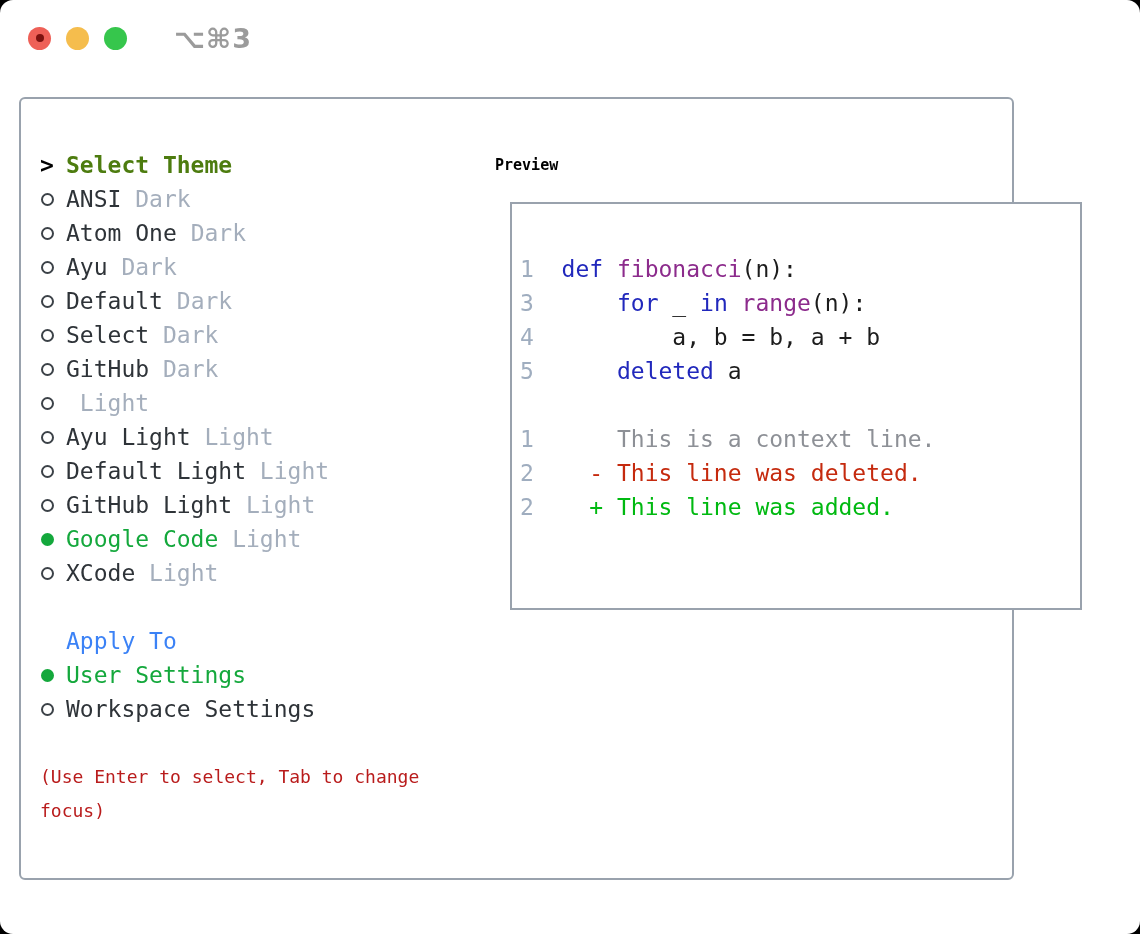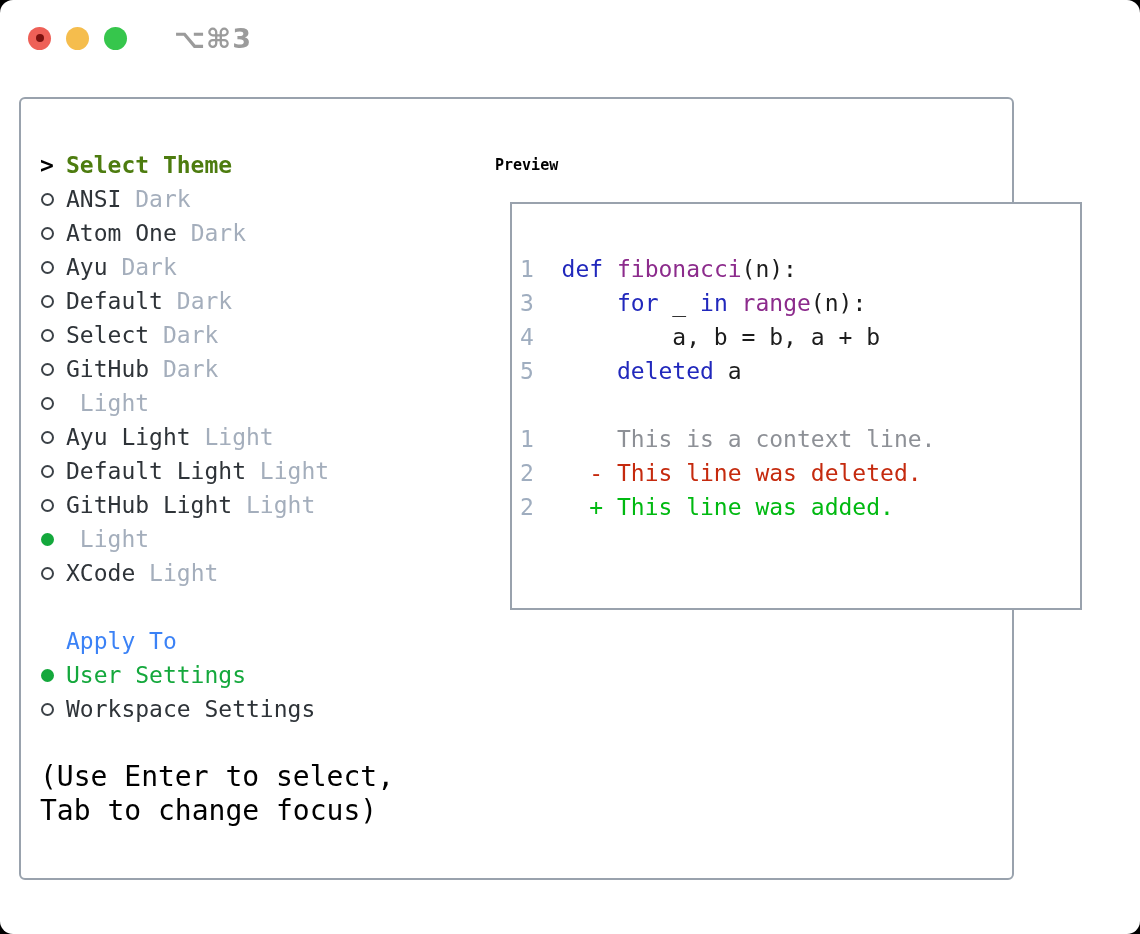--- a/index.html
+++ b/index.html
@@ -52,21 +52,21 @@
     width: 13px; height: 13px; border-radius: 50%;
     border: 2px solid #3c4248; background: transparent; margin-left: 1px;
   }
   .radio.on { border-color: var(--accent_green, #14a83c); background: var(--accent_green, #14a83c); }
   .item .name { color: #2e3338; }
   .item.selected .name { color: var(--accent_green, #14a83c); }
   .item .tag { color: #a4aebc; }
   .apply-header { color: #3b82f6; }
   .hint {
     margin-top: 0; width: 412px; white-space: normal;
-    color: #000000; font-size: 28px; line-height: 34px;
+    color: #b91c1c; font-size: 18px; line-height: 34px;
   }
 
   
   .preview-header {
     position: absolute; left: 474px; top: 49px; height: 34px;
     display: flex; align-items: center;
     font-size: 15px; font-weight: bold; color: #000;
   }
   .preview-box {
     position: absolute; left: 489px; top: 103px;
@@ -112,21 +112,21 @@
           <div class="row item"><span class="marker"><span class="radio"></span></span><span class="name">ANSI</span><span class="tag"> Dark</span></div>
           <div class="row item"><span class="marker"><span class="radio"></span></span><span class="name">Atom One</span><span class="tag"> Dark</span></div>
           <div class="row item"><span class="marker"><span class="radio"></span></span><span class="name">Ayu</span><span class="tag"> Dark</span></div>
           <div class="row item"><span class="marker"><span class="radio"></span></span><span class="name">Default</span><span class="tag"> Dark</span></div>
           <div class="row item"><span class="marker"><span class="radio"></span></span><span class="name">Select</span><span class="tag"> Dark</span></div>
           <div class="row item"><span class="marker"><span class="radio"></span></span><span class="name">GitHub</span><span class="tag"> Dark</span></div>
           <div class="row item"><span class="marker"><span class="radio"></span></span><span class="tag"> Light</span></div>
           <div class="row item"><span class="marker"><span class="radio"></span></span><span class="name">Ayu Light</span><span class="tag"> Light</span></div>
           <div class="row item"><span class="marker"><span class="radio"></span></span><span class="name">Default Light</span><span class="tag"> Light</span></div>
           <div class="row item"><span class="marker"><span class="radio"></span></span><span class="name">GitHub Light</span><span class="tag"> Light</span></div>
-          <div class="row item selected"><span class="marker"><span class="radio on"></span></span><span class="tag"> Light</span></div>
+          <div class="row item selected"><span class="marker"><span class="radio on"></span></span><span class="name">Google Code</span><span class="tag"> Light</span></div>
           <div class="row item"><span class="marker"><span class="radio"></span></span><span class="name">XCode</span><span class="tag"> Light</span></div>
         </div>
 
       <div class="row spacer"></div>
 
       <div class="row">
         <span class="marker"></span>
         <span class="apply-header">Apply To</span>
       </div>
 

